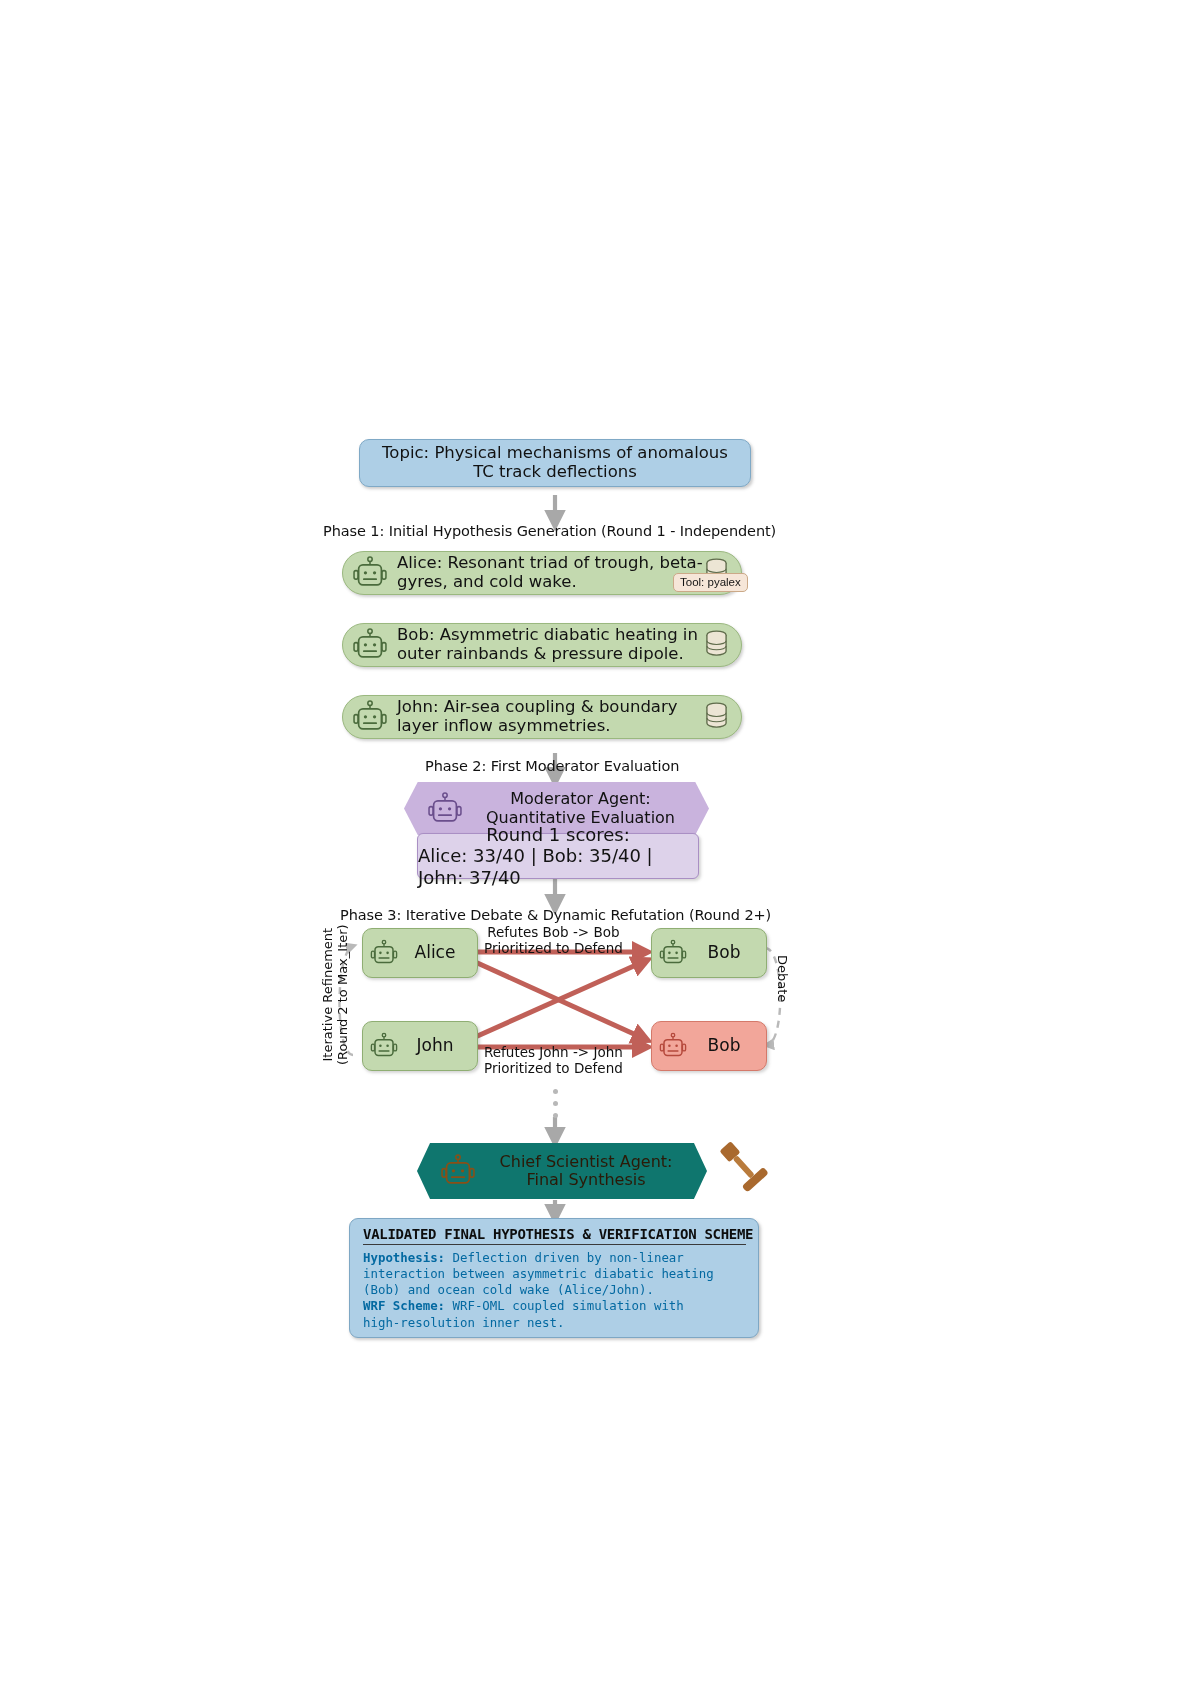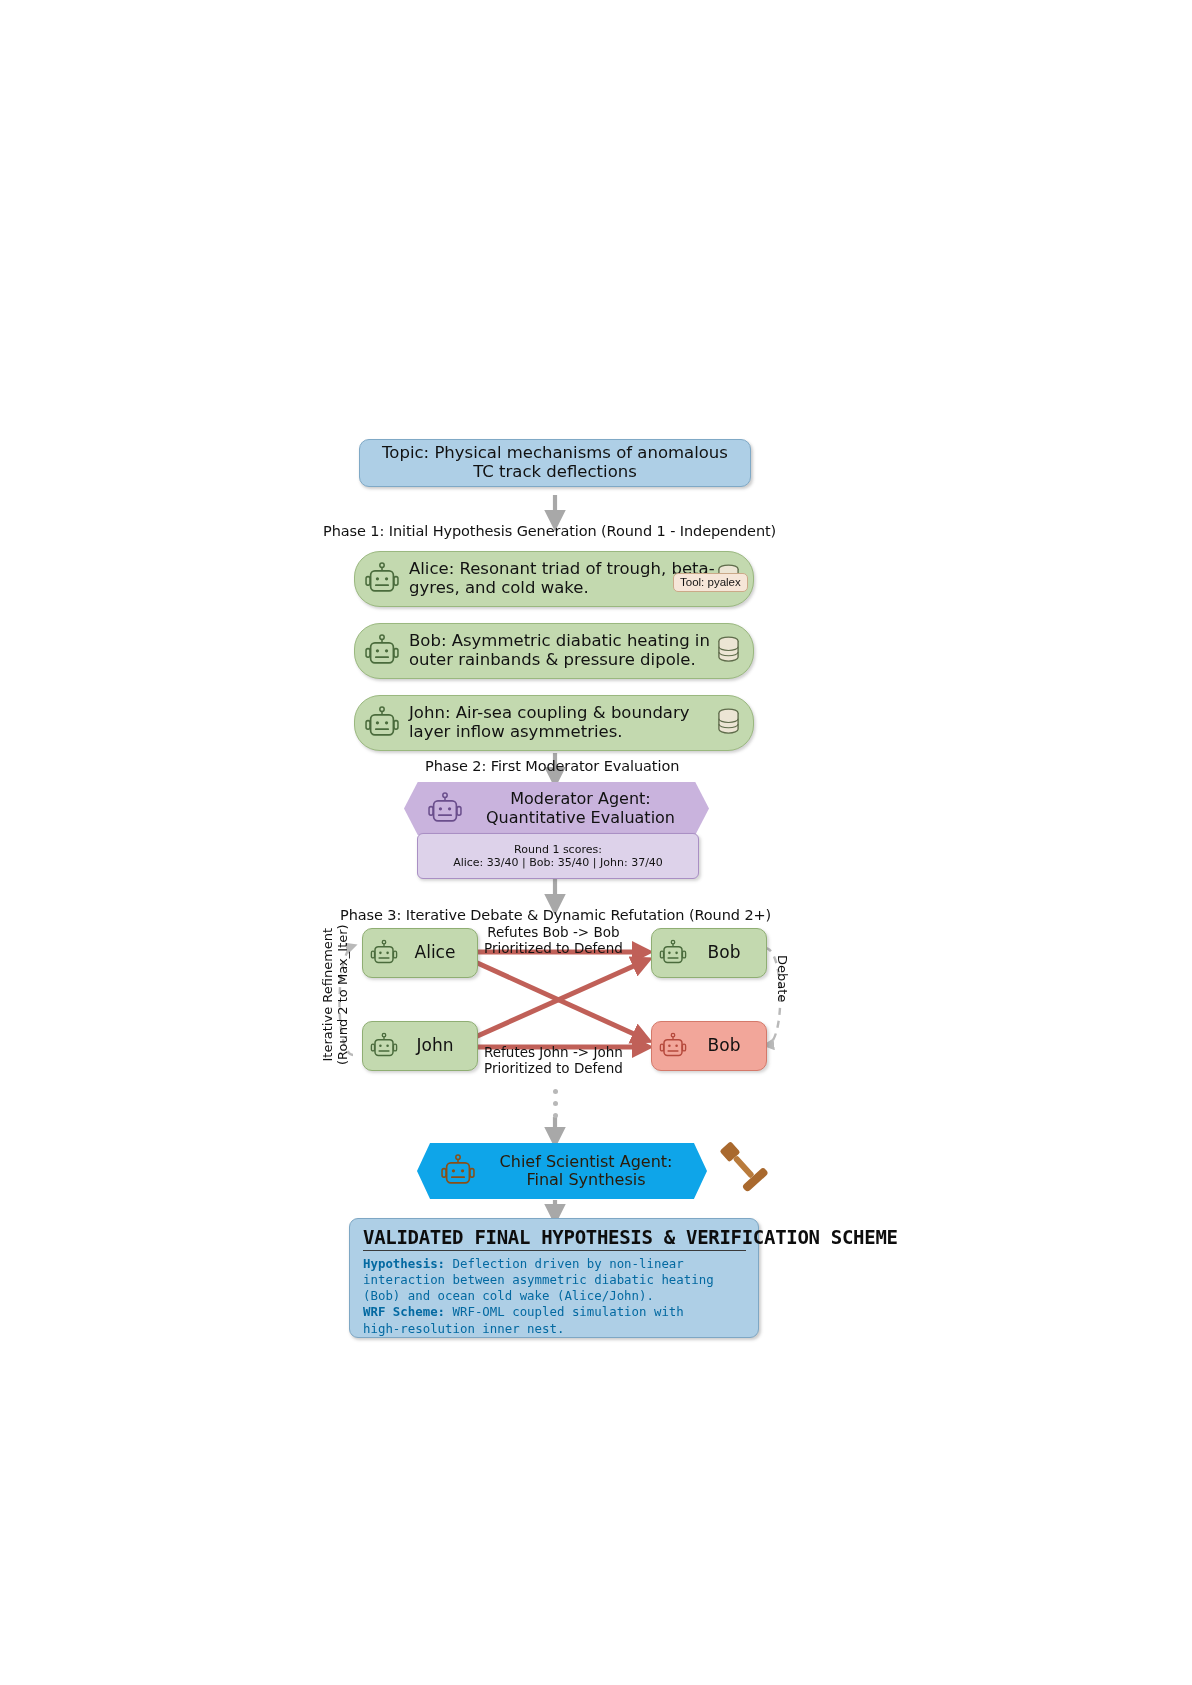--- a/index.html
+++ b/index.html
@@ -63,23 +63,23 @@
     border-radius: 10px;
     box-shadow: 1.5px 2px 3px rgba(90,90,90,0.30);
   }
   #topic-box .node-text {
     font-size: 16.5px;
     padding: 0 10px;
   }
 
   
   .agent-pill {
-    left: 47px;
+    left: 35px;
     width: 400px;
-    height: 56px;
+    height: 44px;
     background: #c3d9af;
     border: 1.3px solid #9ab87f;
     border-radius: 26px;
     box-shadow: 1.5px 2px 3px rgba(90,90,90,0.28);
     padding-left: 8px;
     padding-right: 13px;
   }
   .agent-pill .node-text {
     font-size: 16.5px;
     text-align: left;
@@ -141,21 +141,21 @@
     font-size: 16px;
     padding-left: 4px;
     padding-right: 16px;
   }
 
   #chief-hex {
     left: 110px;
     top: 718px;
     width: 290px;
     height: 56px;
-    background: #0ea5e9;
+    background: #0f766e;
   }
   #chief-hex .node-text {
     font-size: 16px;
     padding-left: 2px;
     padding-right: 14px;
     color: #2b1a08;
   }
 
   
   #scores-box {
@@ -167,21 +167,21 @@
     background: #ddd2ea;
     border: 1.2px solid #a98fc4;
     border-radius: 6px;
     display: flex;
     align-items: center;
     justify-content: center;
     flex-direction: column;
     box-shadow: 1.5px 2px 3px rgba(90,90,90,0.25);
   }
   #scores-box .ln {
-    font-size: 11px;
+    font-size: 18px;
     color: #121212;
     line-height: 1.2;
   }
 
   
   .debate-box {
     position: absolute;
     width: 108px;
     height: 48px;
     border-radius: 10px;
@@ -250,21 +250,21 @@
     height: 120px;
     background: #aecfe6;
     border: 1.3px solid #7ea7c4;
     border-radius: 9px;
     box-shadow: 1.5px 2px 3px rgba(90,90,90,0.30);
     padding: 7px 12px 8px 13px;
     box-sizing: border-box;
     font-family: "DejaVu Sans Mono", monospace;
   }
   #final-title {
-    font-size: 19px;
+    font-size: 14px;
     font-weight: bold;
     color: #0d0d0d;
     border-bottom: 1.4px solid #3a3a3a;
     padding-bottom: 2px;
     margin-bottom: 5px;
     letter-spacing: -0.3px;
     white-space: nowrap;
   }
   .final-line {
     font-size: 12.4px;

